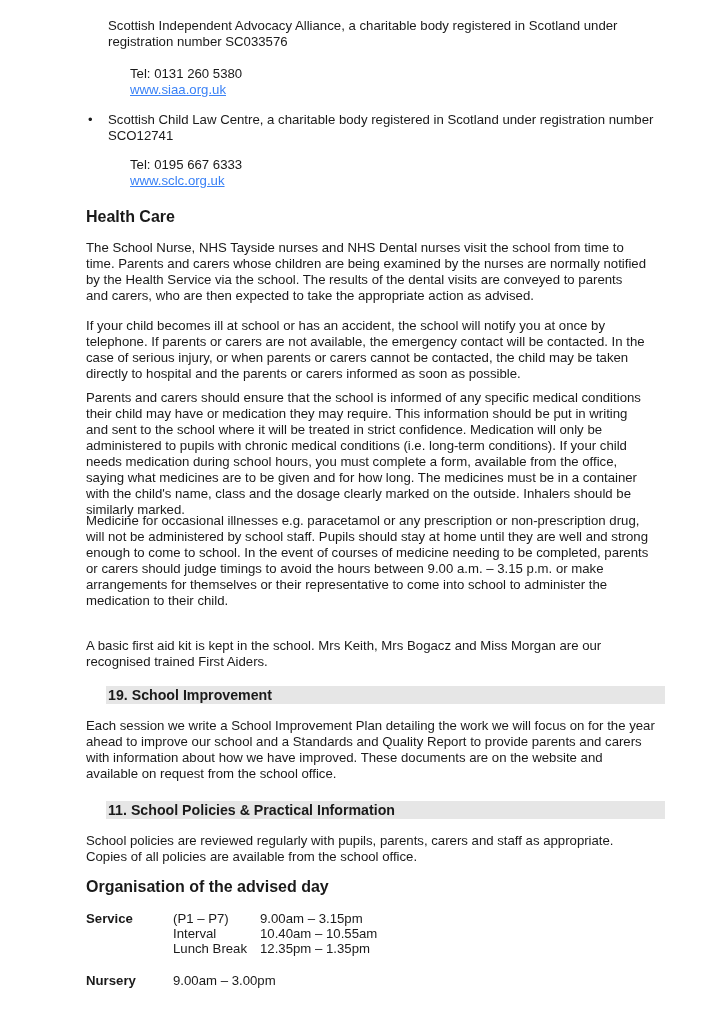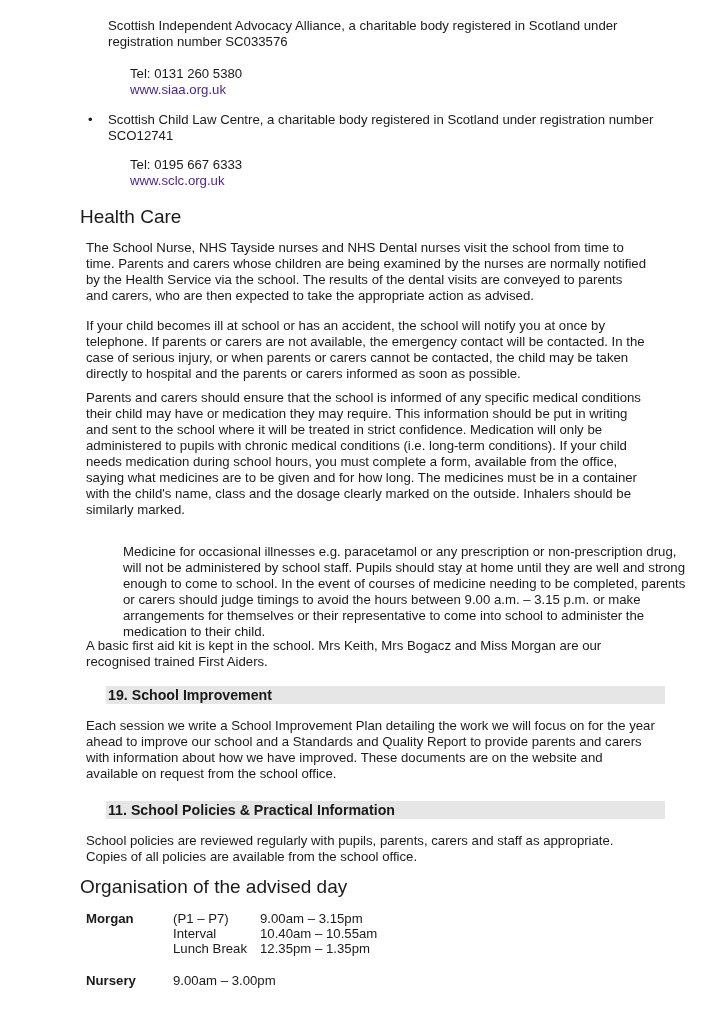--- a/index.html
+++ b/index.html
@@ -34,32 +34,33 @@
       position: absolute;
       left: 108px;
       width: 570px;
     }
     .contact {
       position: absolute;
       left: 130px;
     }
     .contact div { height: 16px; }
     .link {
-      color: #4c1d95;
+      color: #3b82f6;
+      text-decoration: underline;
     }
     .bullet {
       position: absolute;
       left: 88px;
       font-size: 13px;
     }
     .h-bold {
       position: absolute;
-      left: 80px;
-      font-weight: normal;
-      font-size: 19px;
+      left: 86px;
+      font-weight: bold;
+      font-size: 16px;
     }
     .section-bar {
       position: absolute;
       left: 106px;
       width: 559px;
       height: 18px;
       background: #e6e6e6;
     }
     .section-bar span {
       position: absolute;
@@ -112,21 +113,21 @@
 case of serious injury, or when parents or carers cannot be contacted, the child may be taken
 directly to hospital and the parents or carers informed as soon as possible.</p>
   <p class="para" style="top:390px;">Parents and carers should ensure that the school is informed of any specific medical conditions
 their child may have or medication they may require.  This information should be put in writing
 and sent to the school where it will be treated in strict confidence.  Medication will only be
 administered to pupils with chronic medical conditions (i.e. long-term conditions).  If your child
 needs medication during school hours, you must complete a form, available from the office,
 saying what medicines are to be given and for how long.  The medicines must be in a container
 with the child's name, class and the dosage clearly marked on the outside.  Inhalers should be
 similarly marked.</p>
-  <p class="para" style="top:544px;margin-left:37px;">Medicine for occasional illnesses e.g. paracetamol or any prescription or non-prescription drug,
+  <p class="para" style="top:513px;">Medicine for occasional illnesses e.g. paracetamol or any prescription or non-prescription drug,
 will not be administered by school staff.  Pupils should stay at home until they are well and strong
 enough to come to school.  In the event of courses of medicine needing to be completed, parents
 or carers should judge timings to avoid the hours between 9.00 a.m. – 3.15 p.m. or make
 arrangements for themselves or their representative to come into school to administer the
 medication to their child.</p>
   <p class="para" style="top:638px;">A basic first aid kit is kept in the school. Mrs Keith, Mrs Bogacz and Miss Morgan are our
 recognised trained First Aiders.</p>
 
   <div class="section-bar" style="top:686px;">
     <span>19. School Improvement</span>
@@ -137,21 +138,21 @@
 available on request from the school office.</p>
 
   <div class="section-bar" style="top:801px;">
     <span>11. School Policies &amp; Practical Information</span>
   </div>
   <p class="para" style="top:833px;">School policies are reviewed regularly with pupils, parents, carers and staff as appropriate.
 Copies of all policies are available from the school office.</p>
 
   <div class="h-bold" style="top:879px;">Organisation of the advised day</div>
 
-  <div class="schedule-label" style="top:911px;">Morgan</div>
+  <div class="schedule-label" style="top:911px;">Service</div>
   <div class="schedule-col1" style="top:911px;">(P1 – P7)</div>
   <div class="schedule-col2" style="top:911px;">9.00am – 3.15pm</div>
   <div class="schedule-col1" style="top:926px;">Interval</div>
   <div class="schedule-col2" style="top:926px;">10.40am – 10.55am</div>
   <div class="schedule-col1" style="top:941px;">Lunch Break</div>
   <div class="schedule-col2" style="top:941px;">12.35pm – 1.35pm</div>
 
   <div class="schedule-label" style="top:973px;">Nursery</div>
   <div class="schedule-col1" style="top:973px;">9.00am – 3.00pm</div>
 

